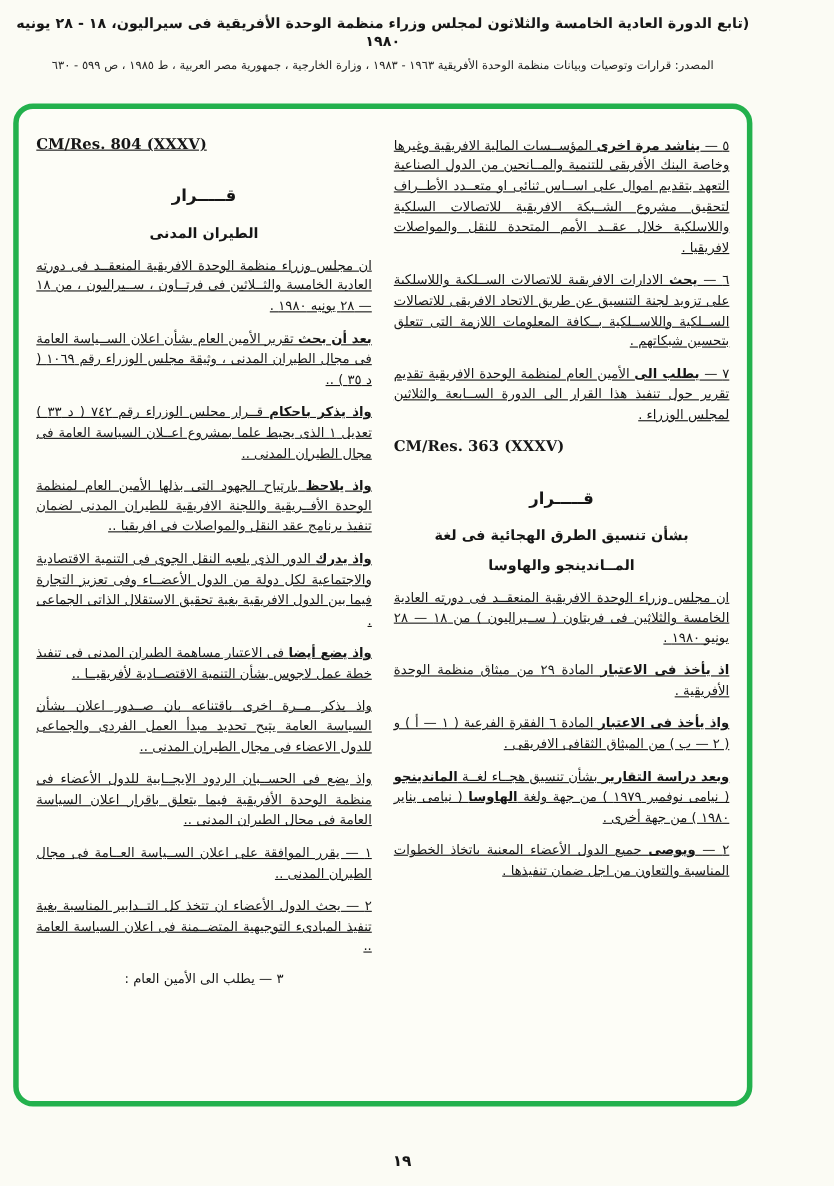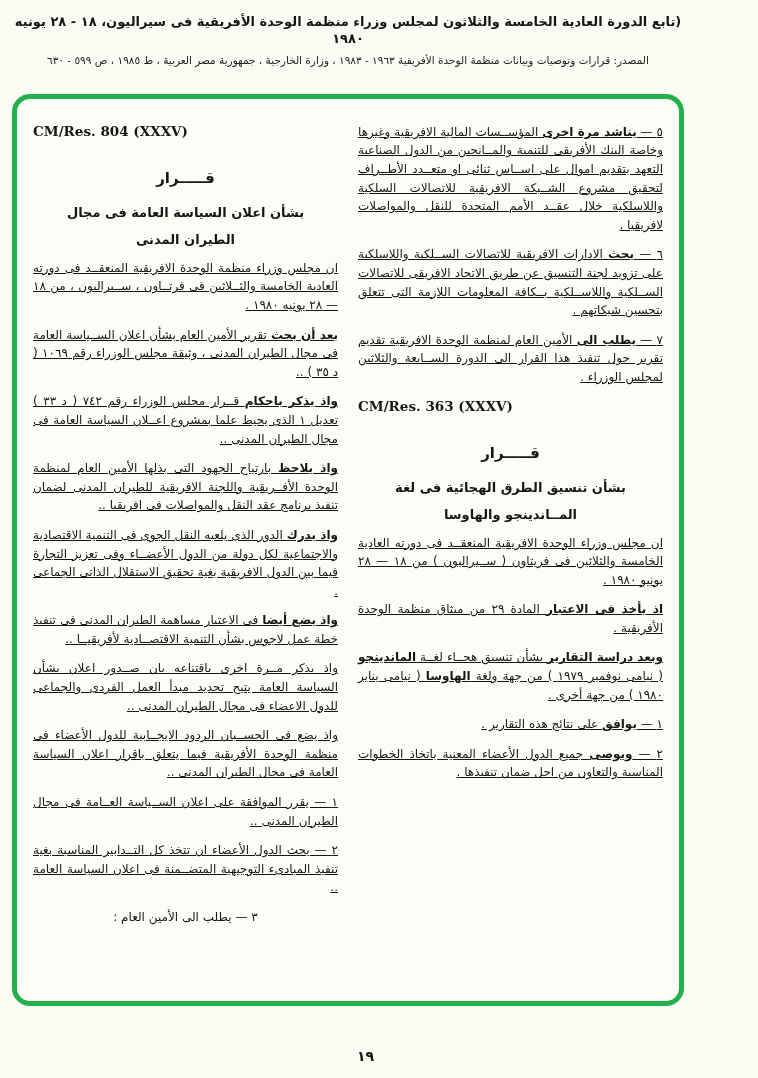--- a/index.html
+++ b/index.html
@@ -37,21 +37,21 @@
     text-decoration:underline;
   }
   p.rescode {
     direction:ltr;
     text-align:left;
     font-family:"DejaVu Serif", "Liberation Serif", serif;
     font-weight:bold;
     font-size:13.5px;
     margin:6px 0 30px;
   }
-  p.rescode:first-child { margin-top:0; }
+  p.rescode:first-child { margin-top:0;text-decoration:underline; }
   p.title {
     text-align:center;
     font-weight:bold;
     font-size:15px;
     margin:0 0 18px;
   }
   p.subtitle {
     text-align:center;
     font-weight:bold;
     font-size:13px;
@@ -90,28 +90,27 @@
     <section class="col col-right">
         <p class="para"><span class="r">٥ — </span><span class="b">يناشد مرة اخرى</span><span class="r"> المؤســسات المالية الافريقية وغيرها وخاصة البنك الأفريقى للتنمية والمــانحين من الدول الصناعية التعهد بتقديم اموال على اســاس ثنائى او متعــدد الأطــراف لتحقيق مشروع الشــبكة الافريقية للاتصالات السلكية واللاسلكية خلال عقــد الأمم المتحدة للنقل والمواصلات لافريقيا .</span></p>
         <p class="para"><span class="r">٦ — </span><span class="b">يحث</span><span class="r"> الادارات الافريقية للاتصالات الســلكية واللاسلكية على تزويد لجنة التنسيق عن طريق الاتحاد الافريقى للاتصالات الســلكية واللاســلكية بــكافة المعلومات اللازمة التى تتعلق بتحسين شبكاتهم .</span></p>
         <p class="para"><span class="r">٧ — </span><span class="b">يطلب الى</span><span class="r"> الأمين العام لمنظمة الوحدة الافريقية تقديم تقرير حول تنفيذ هذا القرار الى الدورة الســابعة والثلاثين لمجلس الوزراء .</span></p>
         <p class="rescode"><span class="r">CM/Res. 363 (XXXV)</span></p>
         <p class="title"><span class="b">قـــــرار</span></p>
         <p class="subtitle"><span class="b">بشأن تنسيق الطرق الهجائية فى لغة</span></p>
         <p class="subtitle"><span class="b">المــاندينجو والهاوسا</span></p>
         <p class="para"><span class="r">ان مجلس وزراء الوحدة الافريقية المنعقــد فى دورته العادية الخامسة والثلاثين فى فريتاون ( ســيراليون ) من ١٨ — ٢٨ يونيو ١٩٨٠ .</span></p>
         <p class="para"><span class="b">اذ يأخذ فى الاعتبار</span><span class="r"> المادة ٢٩ من ميثاق منظمة الوحدة الأفريقية .</span></p>
+        <p class="para"><span class="b">واذ يأخذ فى الاعتبار</span><span class="r"> المادة ٦ الفقرة الفرعية ( ١ — أ ) و ( ٢ — ب ) من الميثاق الثقافى الافريقى .</span></p>
         <p class="para"><span class="b">وبعد دراسة التقارير</span><span class="r"> بشأن تنسيق هجــاء لغــة </span><span class="b">الماندينجو</span><span class="r"> ( نيامى نوفمبر ١٩٧٩ ) من جهة ولغة </span><span class="b">الهاوسا</span><span class="r"> ( نيامى يناير ١٩٨٠ ) من جهة أخرى .</span></p>
-        <p class="para"><span class="r">١ — </span><span class="b">يوافق</span><span class="r"> على نتائج هذه التقارير .</span></p>
         <p class="para"><span class="r">٢ — </span><span class="b">ويوصى</span><span class="r"> جميع الدول الأعضاء المعنية باتخاذ الخطوات المناسبة والتعاون من اجل ضمان تنفيذها .</span></p>
       </section>
     <section class="col col-left">
         <p class="rescode"><span class="r">CM/Res. 804 (XXXV)</span></p>
         <p class="title"><span class="b">قـــــرار</span></p>
-        <p class="subtitle"><span class="b">بشأن اعلان السياسة العامة فى مجال</span></p>
         <p class="subtitle"><span class="b">الطيران المدنى</span></p>
         <p class="para"><span class="r">ان مجلس وزراء منظمة الوحدة الافريقية المنعقــد فى دورته العادية الخامسة والثــلاثين فى فرتــاون ، ســيراليون ، من ١٨ — ٢٨ يونيه ١٩٨٠ .</span></p>
         <p class="para"><span class="b">بعد أن بحث</span><span class="r"> تقرير الأمين العام بشأن اعلان الســياسة العامة فى مجال الطيران المدنى ، وثيقة مجلس الوزراء رقم ١٠٦٩ ( د ٣٥ ) ..</span></p>
         <p class="para"><span class="b">واذ يذكر باحكام</span><span class="r"> قــرار مجلس الوزراء رقم ٧٤٢ ( د ٣٣ ) تعديل ١ الذى يحيط علما بمشروع اعــلان السياسة العامة فى مجال الطيران المدنى ..</span></p>
         <p class="para"><span class="b">واذ يلاحظ</span><span class="r"> بارتياح الجهود التى بذلها الأمين العام لمنظمة الوحدة الأفــريقية واللجنة الافريقية للطيران المدنى لضمان تنفيذ برنامج عقد النقل والمواصلات فى افريقيا ..</span></p>
         <p class="para"><span class="b">واذ يدرك</span><span class="r"> الدور الذى يلعبه النقل الجوى فى التنمية الاقتصادية والاجتماعية لكل دولة من الدول الأعضــاء وفى تعزيز التجارة فيما بين الدول الافريقية بغية تحقيق الاستقلال الذاتى الجماعى .</span></p>
         <p class="para"><span class="b">واذ يضع أيضا</span><span class="r"> فى الاعتبار مساهمة الطيران المدنى فى تنفيذ خطة عمل لاجوس بشأن التنمية الاقتصــادية لأفريقيــا ..</span></p>
         <p class="para"><span class="r">واذ يذكر مــرة اخرى باقتناعه بان صــدور اعلان بشأن السياسة العامة يتيح تحديد مبدأ العمل الفردى والجماعى للدول الاعضاء فى مجال الطيران المدنى ..</span></p>
         <p class="para"><span class="r">واذ يضع فى الحســبان الردود الايجــابية للدول الأعضاء فى منظمة الوحدة الأفريقية فيما يتعلق باقرار اعلان السياسة العامة فى مجال الطيران المدنى ..</span></p>
         <p class="para"><span class="r">١ — يقرر الموافقة على اعلان الســياسة العــامة فى مجال الطيران المدنى ..</span></p>

